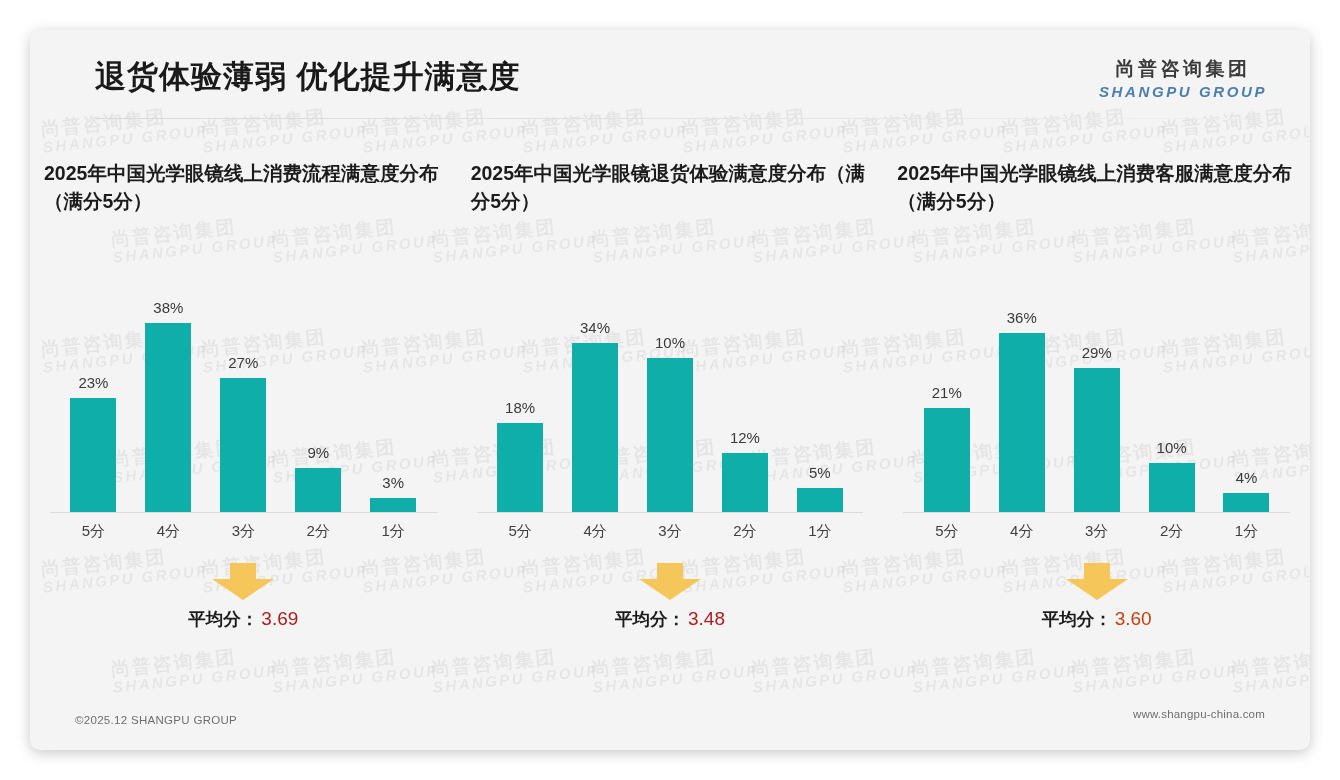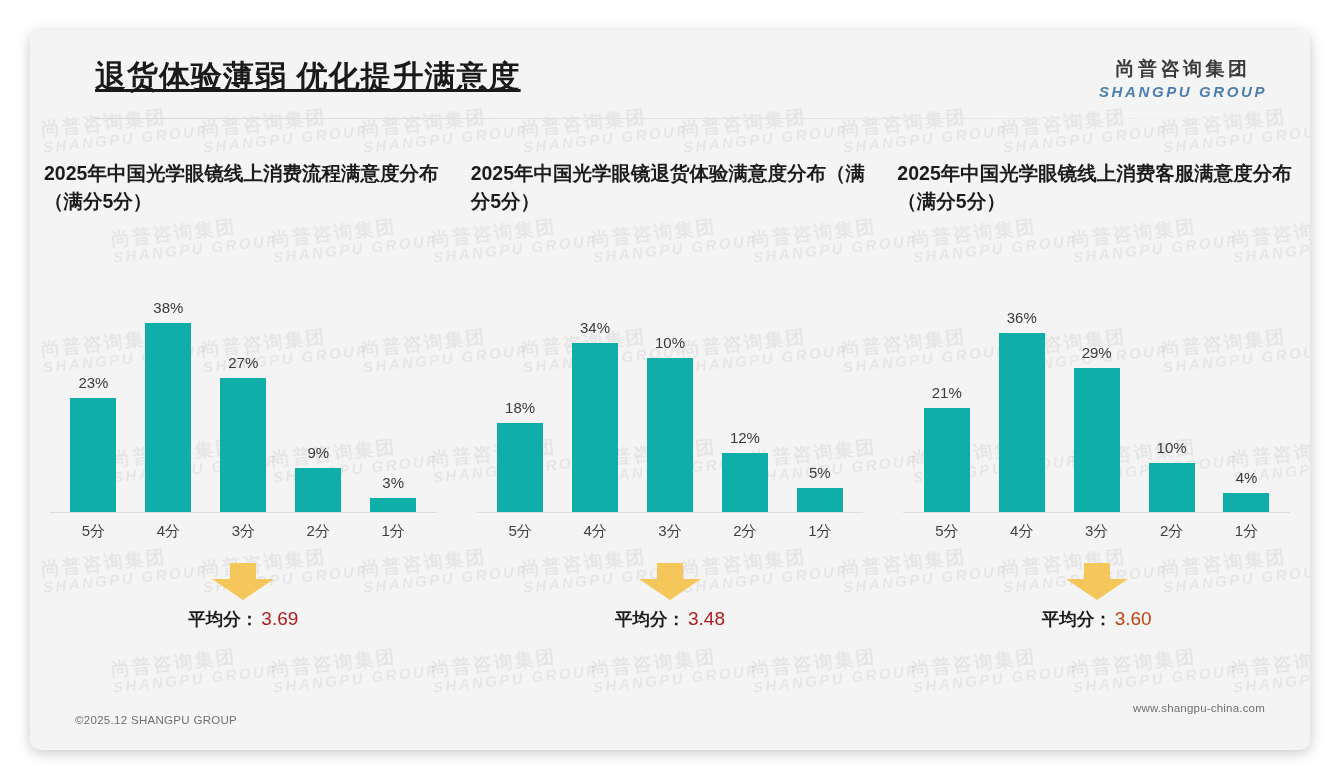--- a/index.html
+++ b/index.html
@@ -55,21 +55,20 @@
     z-index: 3;
   }
   #page-title {
     position: absolute;
     left: 65px;
     top: 26px;
     font-size: 31px;
     font-weight: bold;
     color: #1a1a1a;
     letter-spacing: 1px;
-    text-decoration: underline;
   }
   #brand-logo {
     position: absolute;
     right: 43px;
     top: 26px;
     text-align: center;
   }
   #brand-cn {
     font-size: 19px;
     font-weight: bold;
@@ -228,21 +227,21 @@
     position: absolute;
     left: 45px;
     top: 14px;
     font-size: 11.5px;
     color: #6f6f6f;
     letter-spacing: 0.3px;
   }
   #website {
     position: absolute;
     right: 45px;
-    top: 2px;
+    top: 8px;
     font-size: 11.5px;
     color: #6f6f6f;
     letter-spacing: 0.2px;
   }
 </style>
 </head>
 <body>
 
 <div id="slide">
 

